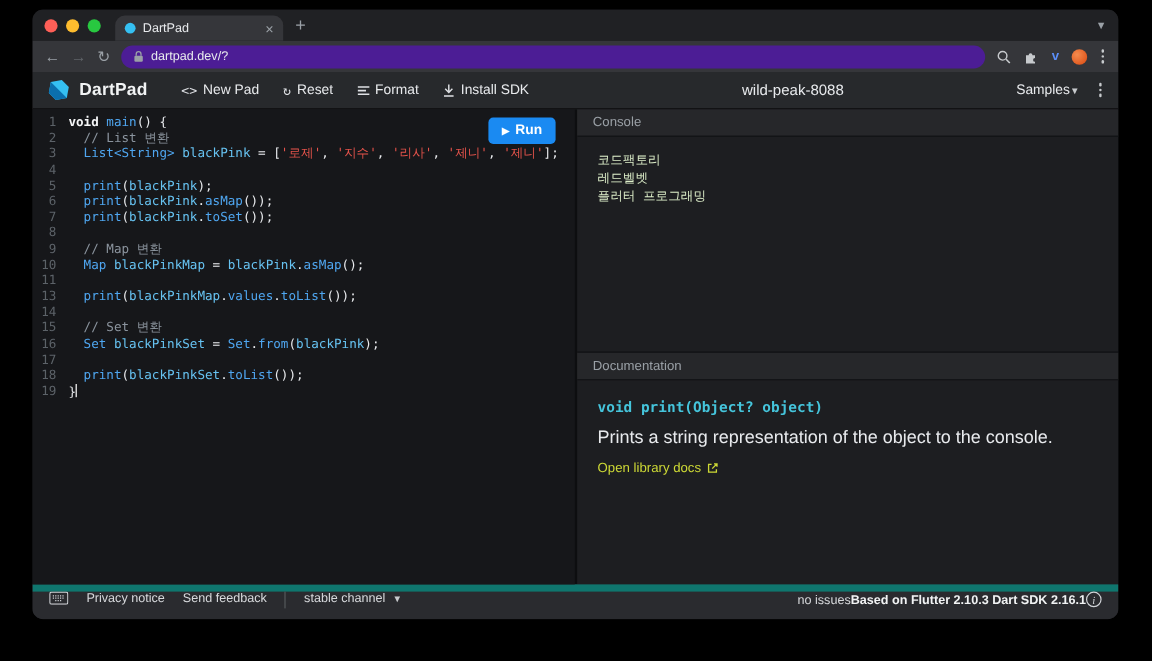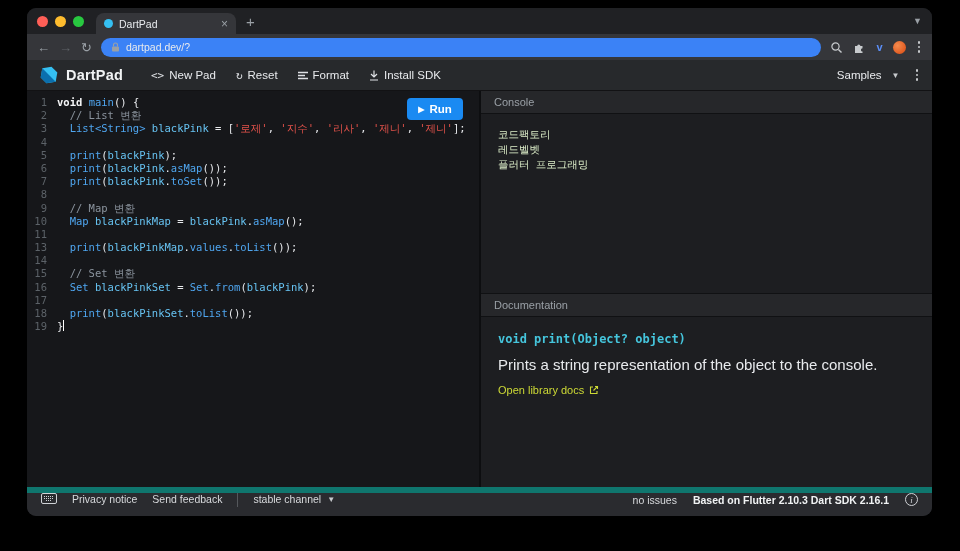--- a/index.html
+++ b/index.html
@@ -22,21 +22,21 @@
   .favicon { width:9px; height:9px; border-radius:50%; background:#35c0f2; flex:none; }
   .tab-title { color:#e8eaed; font-size:10.5px; flex:1; white-space:nowrap; overflow:hidden; }
   .tab-close { color:#9aa0a6; font-size:12px; cursor:default; }
   .newtab { color:#9aa0a6; font-size:15px; margin-left:10px; line-height:1; }
   .tabsearch { margin-left:auto; color:#9aa0a6; font-size:9px; }
 
   .addressbar { height:26px; background:#35363a; display:flex; align-items:center;
                 padding:0 10px; gap:9px; flex:none; }
   .navbtn { color:#9aa0a6; font-size:13px; line-height:1; }
   .navbtn.dim { color:#5f6368; }
-  .urlpill { flex:1; height:19px; background:#3b82f6; border-radius:10px;
+  .urlpill { flex:1; height:19px; background:#4c1d95; border-radius:10px;
              display:flex; align-items:center; padding:0 10px; gap:6px; }
   .urltext { color:#e8eaed; font-size:10.5px; }
   .baricons { display:flex; align-items:center; gap:10px; }
   .vbadge { color:#5b8ef7; font-size:11px; font-weight:bold; }
   .avatar { width:13px; height:13px; border-radius:50%;
             background:radial-gradient(circle at 35% 35%, #f58b4e, #d9480f); }
   .kebab { display:flex; flex-direction:column; gap:2px; padding:2px; }
   .kebab i { width:2.5px; height:2.5px; border-radius:50%; background:#c7cacd; display:block; }
 
   
@@ -44,21 +44,21 @@
                padding:0 12px; position:relative; flex:none;
                border-bottom:1px solid #121214; }
   .logo { display:flex; align-items:center; gap:7px; margin-right:18px; }
   .appname { color:#f1f3f4; font-size:14.5px; font-weight:bold; letter-spacing:.2px; }
   .hact { display:flex; align-items:center; gap:5px; padding:0 10px; height:100%;
           color:#e8eaed; font-size:11.5px; }
   .hact .ic { color:#dfe1e5; font-size:11px; font-family:"DejaVu Sans Mono",monospace; }
   .padtitle { position:absolute; left:50%; right:90px; text-align:center;
               color:#e8eaed; font-size:12.5px; }
   .hright { margin-left:auto; display:flex; align-items:center; gap:14px; }
-  .samples { color:#e8eaed; font-size:11.5px; display:flex; align-items:center; gap:10px; }
+  .samples { color:#e8eaed; font-size:11.5px; display:flex; align-items:center; gap:0; }
   .chev { font-size:8px; color:#c7cacd; }
 
   
   .main { flex:1; display:flex; min-height:0; }
   .editor { width:452px; flex:none; background:#16171a; position:relative;
             overflow:hidden; padding-top:5px;
             font-family:"DejaVu Sans Mono","DejaVu Sans",monospace;
             font-size:10.5px; line-height:13.2px; }
   .code-line { display:flex; height:13.2px; white-space:pre; }
   .gutter { width:30px; text-align:right; padding-right:10px; color:#5c6268;
@@ -95,21 +95,21 @@
   .doc-desc { margin-top:11px; color:#e8eaed; font-size:15px; line-height:15px; }
   .doc-link { margin-top:12px; display:flex; align-items:center; gap:5px;
               color:#cdd935; font-size:11px; }
 
   
   .footer { height:29px; background:#2a2b2f; display:flex; align-items:flex-start;
             padding:0 14px; gap:15px; flex:none; border-top:6px solid #0f766e;
             color:#d7d9dc; font-size:10.5px; }
   .vdiv { width:1px; height:14px; background:#55585c; }
   .channel { display:flex; align-items:center; gap:6px; }
-  .fright { margin-left:auto; display:flex; align-items:center; gap:16px; }
+  .fright { margin-left:auto; display:flex; align-items:center; }
   .version { color:#f1f3f4; font-weight:bold; }
   .infoicon { width:13px; height:13px; border-radius:50%; border:1px solid #cfd2d6;
               color:#cfd2d6; font-size:9px; font-style:italic; display:flex;
               align-items:center; justify-content:center;
               font-family:"Liberation Serif",serif; }
 </style>
 </head>
 <body>
 
 <div class="window">
@@ -181,20 +181,21 @@
       </svg>
       <span>Format</span>
     </div>
     <div class="hact">
       <svg class="ic" width="10" height="11" viewBox="0 0 10 11">
         <path d="M5 0.5v5.5M2 4l3 3 3-3M1 10h8" stroke="#dfe1e5" fill="none" stroke-width="1.2"></path>
       </svg>
       <span>Install SDK</span>
     </div>
 
+    <div class="padtitle">wild-peak-8088</div>
 
     <div class="hright">
       <div class="samples">
         <span>Samples</span>
         <span class="chev">▼</span>
       </div>
       <span class="kebab">
           <i></i>
           <i></i>
           <i></i>

